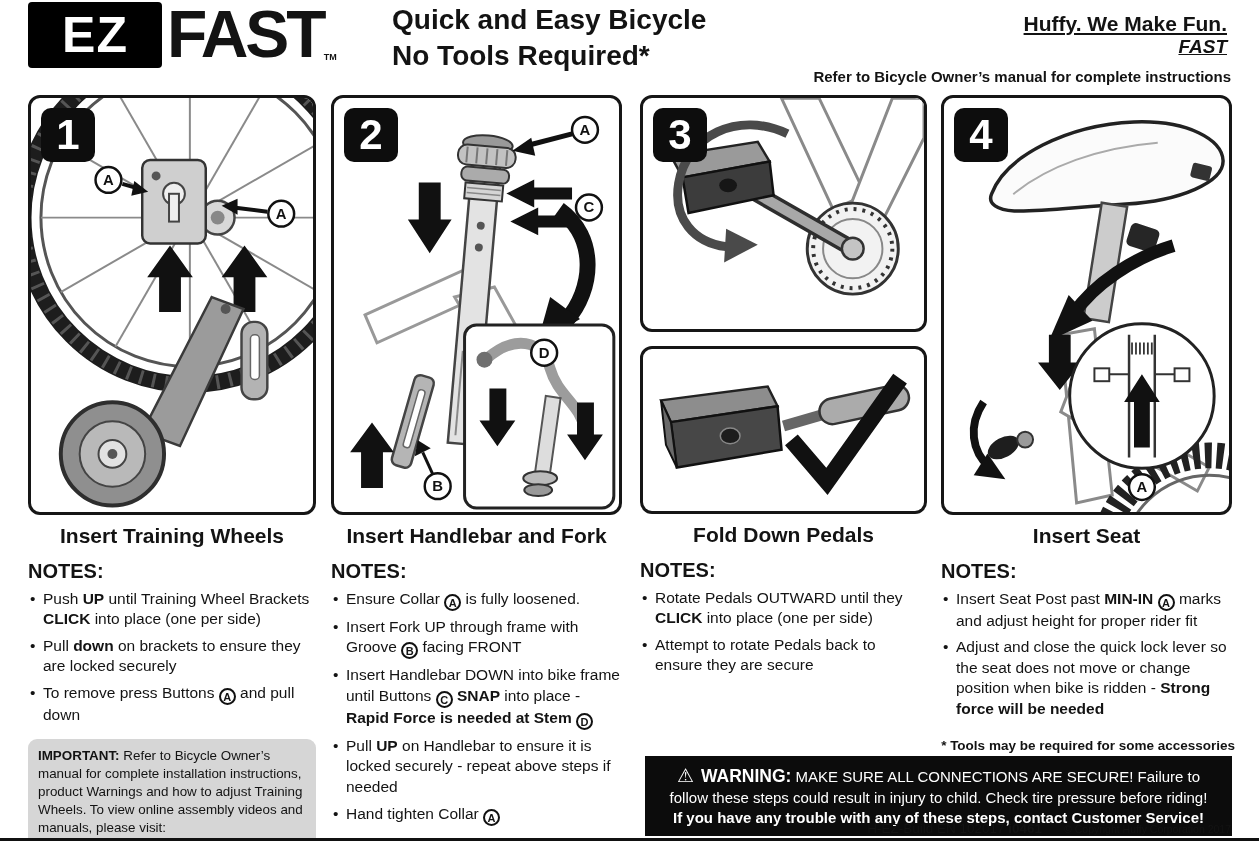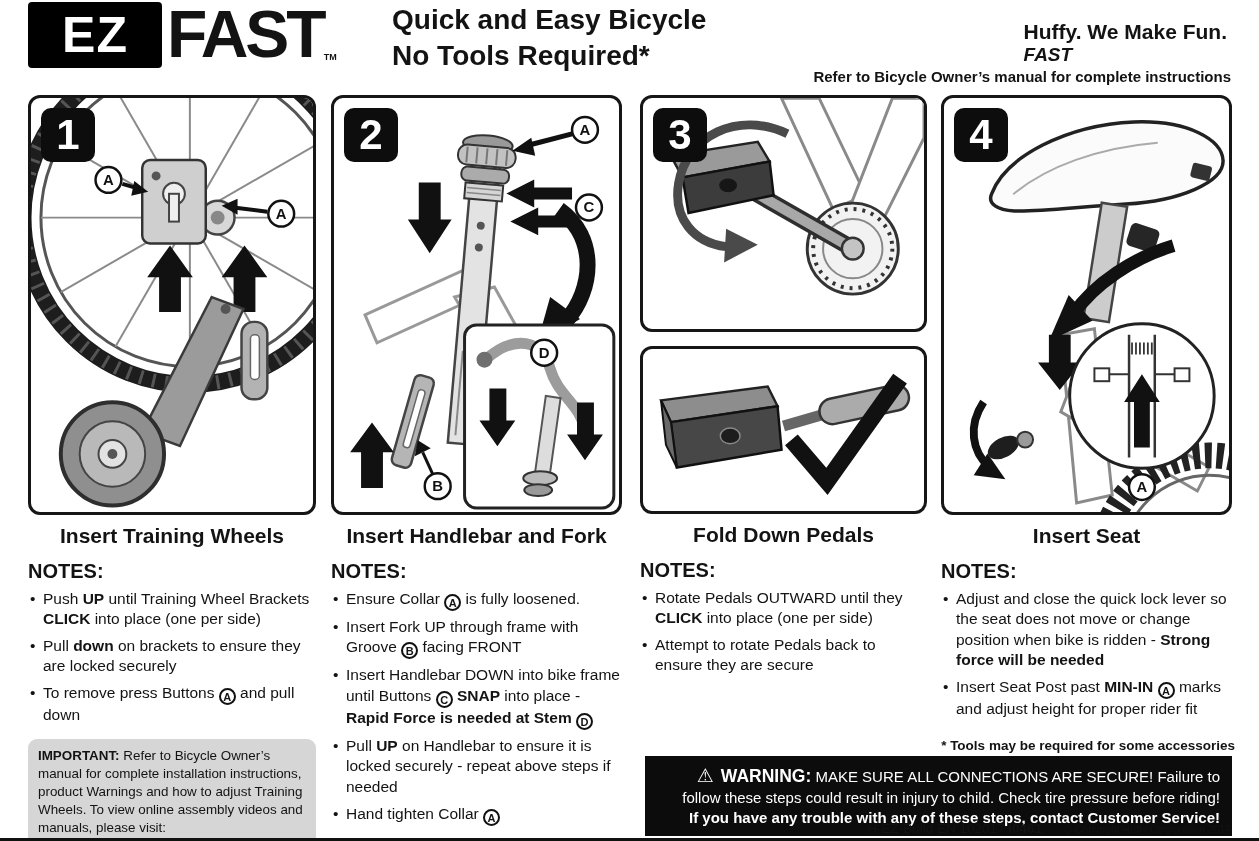--- a/index.html
+++ b/index.html
@@ -7,21 +7,21 @@
   body { font-family:"Liberation Sans","DejaVu Sans",sans-serif; color:#131313; position:relative; overflow:hidden; }
   .page { position:absolute; inset:0; }
 
   
   .logo { position:absolute; left:28px; top:2px; display:flex; align-items:flex-start; }
   .logo-ez { display:inline-flex; align-items:center; justify-content:center; background:#000; color:#fff;
              font-weight:800; font-size:50px; letter-spacing:1px; width:134px; height:66px; border-radius:4px; }
   .logo-build { font-size:66px; font-weight:800; letter-spacing:-3px; line-height:64px; margin-left:5px; }
   .logo-tm { font-size:9px; font-weight:bold; align-self:flex-end; margin-bottom:6px; }
   .title-block { position:absolute; left:392px; top:2px; font-size:28px; font-weight:800; line-height:1.3; }
-  .brand-block { position:absolute; right:32px; top:20px; text-align:left; }
+  .brand-block { position:absolute; right:32px; top:12px; text-align:right;text-decoration:underline; }
   .brand-line1 { font-size:21px; font-weight:800; }
   .brand-line2 { font-size:19px; font-weight:800; font-style:italic; }
   .refer-note { position:absolute; right:28px; top:68px; font-size:15px; font-weight:700; }
 
   
   .col { position:absolute; top:95px; }
   .col1 { left:28px;  width:288px; }
   .col2 { left:331px; width:291px; }
   .col3 { left:640px; width:287px; }
   .col4 { left:941px; width:291px; }
@@ -39,21 +39,21 @@
   .notes li { list-style:none; position:relative; padding-left:15px; margin-bottom:6px; }
   .notes li::before { content:"•"; position:absolute; left:2px; }
   .circ { display:inline-block; width:17px; height:17px; border:2px solid #111; border-radius:50%;
           text-align:center; font-size:11px; line-height:14px; font-weight:700; vertical-align:-3px; background:#fff; }
   .important-box { margin-top:13px; background:#d6d6d6; border-radius:9px; padding:8px 10px;
                    font-size:13.4px; line-height:1.35; }
 
   
   .footnote { position:absolute; right:24px; top:738px; font-size:13.5px; font-weight:600; }
   .warning-box { position:absolute; left:645px; right:27px; top:756px; background:#0c0c0c; color:#fff;
-                 text-align:right; padding:7px 12px 8px; font-size:15px; line-height:1.32; }
+                 text-align:center; padding:7px 12px 8px; font-size:15px; line-height:1.32; }
   .warn-icon { font-size:19px; margin-right:7px; font-weight:800; }
   .warn-main b { font-size:17.5px; }
   .warn-cta { font-weight:800; }
   .footer { position:absolute; right:28px; top:821px; display:flex; align-items:baseline; gap:22px; }
   .footer-code { font-size:13.5px;text-align:center; }
   .footer-copy { font-size:10.5px; }
   .bottom-rule { position:absolute; left:0; right:0; bottom:0; height:3px; background:#111; }
 
   svg text { font-family:"Liberation Sans","DejaVu Sans",sans-serif; font-weight:700; font-size:15px;
              fill:#111; text-anchor:middle; }
@@ -344,22 +344,22 @@
         <g>
           <circle cx="200" cy="392" r="13" fill="#fff" stroke="#111" stroke-width="2.5"></circle>
           <text x="200" y="397">A</text>
         </g>
       </svg>
     </div>
     <h2 class="caption">Insert Seat</h2>
     <div class="notes">
       <div class="notes-label">NOTES:</div>
       <ul>
+        <li><span>Insert Seat Post past </span><b>MIN-IN</b><span> </span><span class="circ">A</span><span> marks and adjust height for proper rider fit</span></li>
         <li><span>Adjust and close the quick lock lever so the seat does not move or change position when bike is ridden - </span><b>Strong force will be needed</b></li>
-        <li><span>Insert Seat Post past </span><b>MIN-IN</b><span> </span><span class="circ">A</span><span> marks and adjust height for proper rider fit</span></li>
       </ul>
     </div>
   </section>
 
   <div class="footnote">* Tools may be required for some accessories</div>
 
   <div class="warning-box">
     <div class="warn-main">
       <span class="warn-icon">⚠</span><span><b>WARNING:</b><span> MAKE SURE ALL CONNECTIONS ARE SECURE! Failure to follow these steps could result in injury to child. Check tire pressure before riding!</span></span>
     </div>

